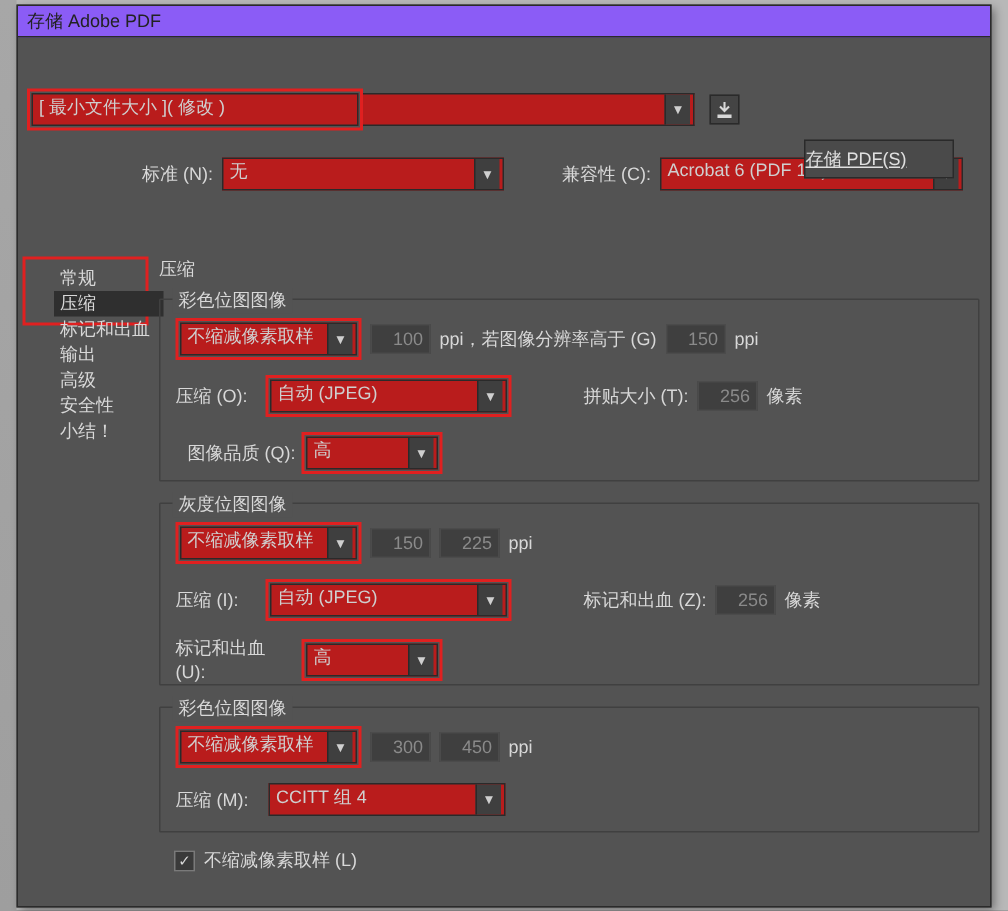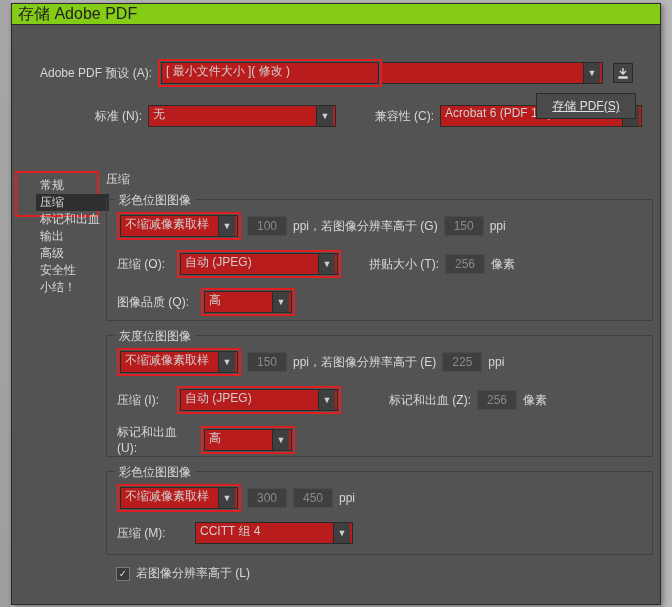--- a/index.html
+++ b/index.html
@@ -1,54 +1,53 @@
 <!DOCTYPE html>
 <html><head>
 <meta charset="utf-8">
 <style>
   html,body{margin:0;padding:0;width:672px;height:607px;background:#b8b8b8;font-family:"Microsoft YaHei",Arial,sans-serif;font-size:12px;color:#d8d8d8;overflow:hidden}
   .window{position:absolute;left:11px;top:3px;width:648px;height:600px;background:#535353;border:1px solid #2b2b2b;box-shadow:2px 2px 6px rgba(0,0,0,.4)}
-  .titlebar{height:20px;line-height:20px;padding:0 6px;background:#84cc16;color:#222;font-size:16px;border-bottom:1px solid #2b2b2b}
+  .titlebar{height:20px;line-height:20px;padding:0 6px;background:#8b5cf6;color:#222;font-size:12px;border-bottom:1px solid #2b2b2b}
   .body{position:relative;padding:0}
   
   .row{display:flex;align-items:center}
   .lab{color:#d8d8d8;text-align:right}
   .sel{display:inline-flex;background:#b91c1c;border:1px solid #2a2a2a;height:20px;padding:0 4px;color:#cfcfcf;position:relative}
   .sel .arrow{position:absolute;right:2px;top:0;bottom:0;width:16px;display:flex;align-items:center;justify-content:center;background:#3f3f3f;border-left:1px solid #2a2a2a}
-  .inp{display:inline-block;background:#3f3f3f;border:1px solid #6a6a6a;height:18px;line-height:18px;padding:0 4px;color:#cfcfcf;text-align:center}
+  .inp{display:inline-block;background:#3f3f3f;border:1px solid #6a6a6a;height:18px;line-height:18px;padding:0 4px;color:#cfcfcf;text-align:right}
   .inp.dim{color:#8a8a8a;border-color:#4b4b4b}
   .hl{border:2px solid #e02020;padding:1px}
   .icon-save{width:18px;height:18px;display:inline-flex;align-items:center;justify-content:center;border:1px solid #2a2a2a;background:#444;color:#d0d0d0;font-size:12px}
   
   .sidetabs{position:absolute;left:24px;top:118px;width:73px}
   .sidetabs div{height:17px;line-height:17px;padding-left:4px;color:#d8d8d8;cursor:default}
   .sidetabs .active{background:#2f2f2f}
   
   .frame{position:absolute;left:94px;width:545px;border:1px solid #404040;border-radius:1px}
   .frame .legend{position:absolute;top:-8px;left:8px;background:#535353;padding:0 4px;font-size:12px;color:#d8d8d8}
   .ftxt{color:#d8d8d8}
   .chev{font-size:9px;color:#cfcfcf}
   .check{width:12px;height:12px;border:1px solid #7a7a7a;background:#3a3a3a;display:inline-flex;align-items:center;justify-content:center;margin-right:6px;color:#d8d8d8;font-size:10px}
-  .btn{display:inline-flex;align-items:center;justify-content:center;min-width:98px;height:24px;background:#4a4a4a;border:1px solid #2a2a2a;color:#e0e0e0}
+  .btn{display:inline-flex;align-items:center;min-width:98px;height:24px;background:#4a4a4a;border:1px solid #2a2a2a;color:#e0e0e0}
   .ul{text-decoration:underline}
   
   .blurA{position:absolute;left:0;top:0;width:11px;height:607px;background:linear-gradient(#a7a7a7,#9e9e9e)}
 </style>
 </head>
 <body>
 
 <div class="blurA"></div>
 
 <div class="window">
   <div class="titlebar">存储 Adobe PDF</div>
 
   <div class="body">
 
     <div class="row" style="margin:34px 0 0 0;">
-      <span class="lab" style="width:140px">Adobe PDF 预设 (A):</span>
       <span class="hl" style="margin-left:6px">
         <span class="sel" style="width:208px">
           <span>[ 最小文件大小 ]( 修改 )</span>
         </span>
       </span>
       <span class="sel" style="width:212px;border-left:none">
         <span class="arrow">
             <span class="chev">▼</span>
           </span>
       </span>
@@ -110,27 +109,27 @@
       <div class="row" style="margin:10px 0 0 10px">
         <span class="lab" style="width:56px;text-align:left">压缩 (O):</span>
         <span class="hl" style="margin-left:4px">
           <span class="sel" style="width:148px">
             <span>自动 (JPEG)</span>
             <span class="arrow">
                 <span class="chev">▼</span>
               </span>
           </span>
         </span>
-        <span class="lab" style="margin-left:28px">拼贴大小 (T):</span>
+        <span class="lab" style="margin-left:48px">拼贴大小 (T):</span>
         <span class="inp dim" style="width:30px;margin-left:6px">256</span>
         <span class="ftxt" style="margin-left:6px">像素</span>
       </div>
 
       <div class="row" style="margin:10px 0 0 10px">
-        <span class="lab" style="width:80px;text-align:left">图像品质 (Q):</span>
+        <span class="lab" style="width:80px;text-align:right">图像品质 (Q):</span>
         <span class="hl" style="margin-left:4px">
           <span class="sel" style="width:78px">
             <span>高</span>
             <span class="arrow">
                 <span class="chev">▼</span>
               </span>
           </span>
         </span>
       </div>
     </div>
@@ -141,21 +140,20 @@
       <div class="row" style="margin:12px 0 0 10px">
         <span class="hl">
           <span class="sel" style="width:108px">
             <span>不缩减像素取样</span>
             <span class="arrow">
                 <span class="chev">▼</span>
               </span>
           </span>
         </span>
         <span class="inp dim" style="width:30px;margin-left:6px">150</span>
-        <span class="ftxt" style="margin-left:6px">ppi，若图像分辨率高于 (E)</span>
         <span class="inp dim" style="width:30px;margin-left:6px">225</span>
         <span class="ftxt" style="margin-left:6px">ppi</span>
       </div>
 
       <div class="row" style="margin:10px 0 0 10px">
         <span class="lab" style="width:56px;text-align:left">压缩 (I):</span>
         <span class="hl" style="margin-left:4px">
           <span class="sel" style="width:148px">
             <span>自动 (JPEG)</span>
             <span class="arrow">
@@ -193,32 +191,32 @@
               </span>
           </span>
         </span>
         <span class="inp dim" style="width:30px;margin-left:6px">300</span>
         <span class="inp dim" style="width:30px;margin-left:6px">450</span>
         <span class="ftxt" style="margin-left:6px">ppi</span>
       </div>
 
       <div class="row" style="margin:10px 0 0 10px">
         <span class="lab" style="width:56px;text-align:left">压缩 (M):</span>
-        <span class="sel" style="width:148px;margin-left:22px">
+        <span class="sel" style="width:148px;margin-left:6px">
           <span>CCITT 组 4</span>
           <span class="arrow">
               <span class="chev">▼</span>
             </span>
         </span>
       </div>
     </div>
 
     <div class="row" style="position:absolute;left:104px;top:506px">
       <span class="check">✓</span>
-      <span class="ftxt">若图像分辨率高于 (L)</span>
+      <span class="ftxt">不缩减像素取样 (L)</span>
     </div>
 
     <div style="position:absolute;right:12px;bottom:8px">
       <span class="btn" style="margin-right:12px">
         <span><span class="ul">存储 PDF(S)</span></span>
       </span>
     </div>
 
   </div>
 </div>

